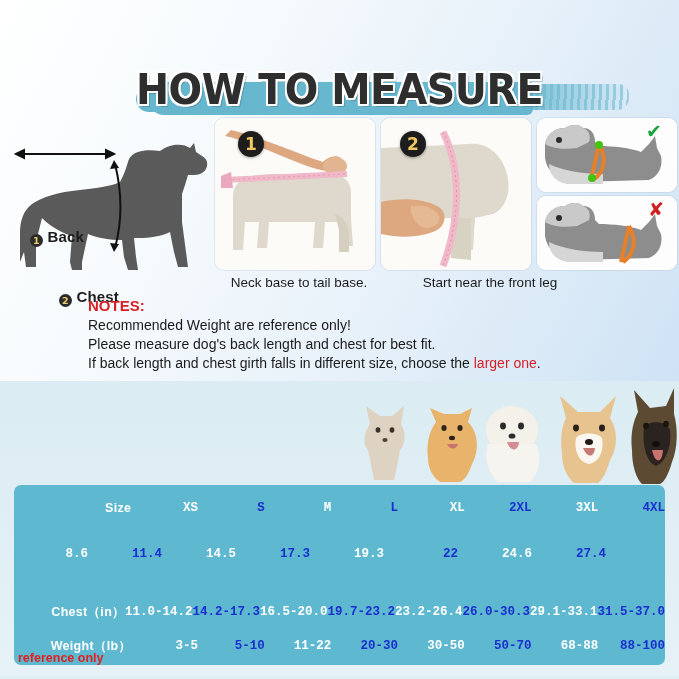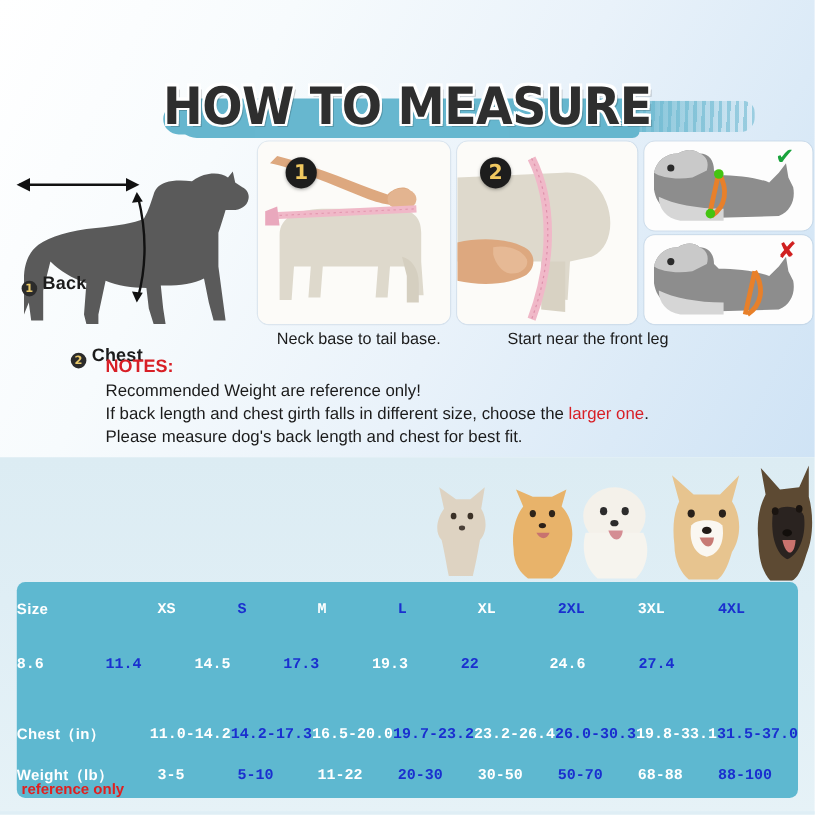--- a/index.html
+++ b/index.html
@@ -48,21 +48,21 @@
   
   .diagram{position:absolute;left:2px;top:112px;width:212px;height:170px;}
   .diagram svg{display:block;}
   .badge{
     display:inline-block;width:13px;height:13px;border-radius:50%;
     background:#2b2b2b;color:#e9c96a;font-size:9.5px;font-weight:bold;
     text-align:center;line-height:13px;vertical-align:-2px;
     font-family:"DejaVu Sans",sans-serif;
   }
   .lbl-back{
-    position:absolute;left:16px;top:116px;font-size:15px;font-weight:bold;color:#1c1c1c;
+    position:absolute;left:28px;top:116px;font-size:15px;font-weight:bold;color:#1c1c1c;
     letter-spacing:.2px;
   }
   .lbl-chest{
     position:absolute;left:57px;top:176px;font-size:15px;font-weight:bold;color:#1c1c1c;
     letter-spacing:.2px;
   }
 
   
   .photo{
     position:absolute;border-radius:9px;overflow:hidden;background:#fbfbf9;
@@ -108,21 +108,21 @@
   .tbl{
     position:absolute;left:14px;top:485px;width:651px;height:180px;
     background:#5eb8d0;border-radius:7px;
   }
   .trow{position:absolute;left:0;width:651px;height:30px;display:flex;align-items:center;}
   .r0{top:8px;}
   .r1{top:54px;}
   .r2{top:100px;margin-top:12px;}
   .r3{top:146px;}
   .cell{
-    font-size:12.5px;font-weight:bold;text-align:left;
+    font-size:12.5px;font-weight:bold;text-align:right;
     font-family:"Liberation Sans","DejaVu Sans",sans-serif;white-space:nowrap;
   }
   .c-label{width:130px;letter-spacing:.3px;}
   .c-val{width:74px;font-family:Liberation Mono, monospace;}
   .c-w{color:#ffffff;}
   .c-b{color:#1a2fcf;}
   .refonly{
     position:absolute;left:18px;top:651px;font-size:12.5px;color:#e02020;
     font-family:"Liberation Sans",sans-serif;
     font-weight:bold;
@@ -251,24 +251,24 @@
     <div class="cap cap1">
       <div>Neck base to tail base.</div>
     </div>
     <div class="cap cap2">
       <div>Start near the front leg</div>
     </div>
 
     <div class="notes">
       <div class="notes-title">NOTES:</div>
       <div class="notes-line">Recommended Weight are reference only!</div>
+      <div class="notes-line">Please measure dog's back length and chest for best fit.</div>
       <div class="notes-line">
         <span>If back length and chest girth falls in different size, choose the </span><span class="hl-red">larger one</span><span>.</span>
       </div>
-      <div class="notes-line">Please measure dog's back length and chest for best fit.</div>
     </div>
   </div>
 
   <div class="lower"></div>
 
   <div class="dogstrip">
     <svg width="327" height="96" viewBox="0 0 327 96">
 
       <g>
         <path d="M18 36 L14 18 L28 28 L40 28 L52 18 L49 36 C54 44 54 56 48 62
@@ -344,21 +344,21 @@
     </div>
 
     <div class="trow r2">
       <div class="cell c-label c-w">Chest（in）</div>
       <div class="cell c-val c-w">11.0-14.2</div>
       <div class="cell c-val c-b">14.2-17.3</div>
       <div class="cell c-val c-w">16.5-20.0</div>
       <div class="cell c-val c-b">19.7-23.2</div>
       <div class="cell c-val c-w">23.2-26.4</div>
       <div class="cell c-val c-b">26.0-30.3</div>
-      <div class="cell c-val c-w">19.8-33.1</div>
+      <div class="cell c-val c-w">29.1-33.1</div>
       <div class="cell c-val c-b">31.5-37.0</div>
     </div>
 
     <div class="trow r3">
       <div class="cell c-label c-w">Weight（lb）</div>
       <div class="cell c-val c-w">3-5</div>
       <div class="cell c-val c-b">5-10</div>
       <div class="cell c-val c-w">11-22</div>
       <div class="cell c-val c-b">20-30</div>
       <div class="cell c-val c-w">30-50</div>

